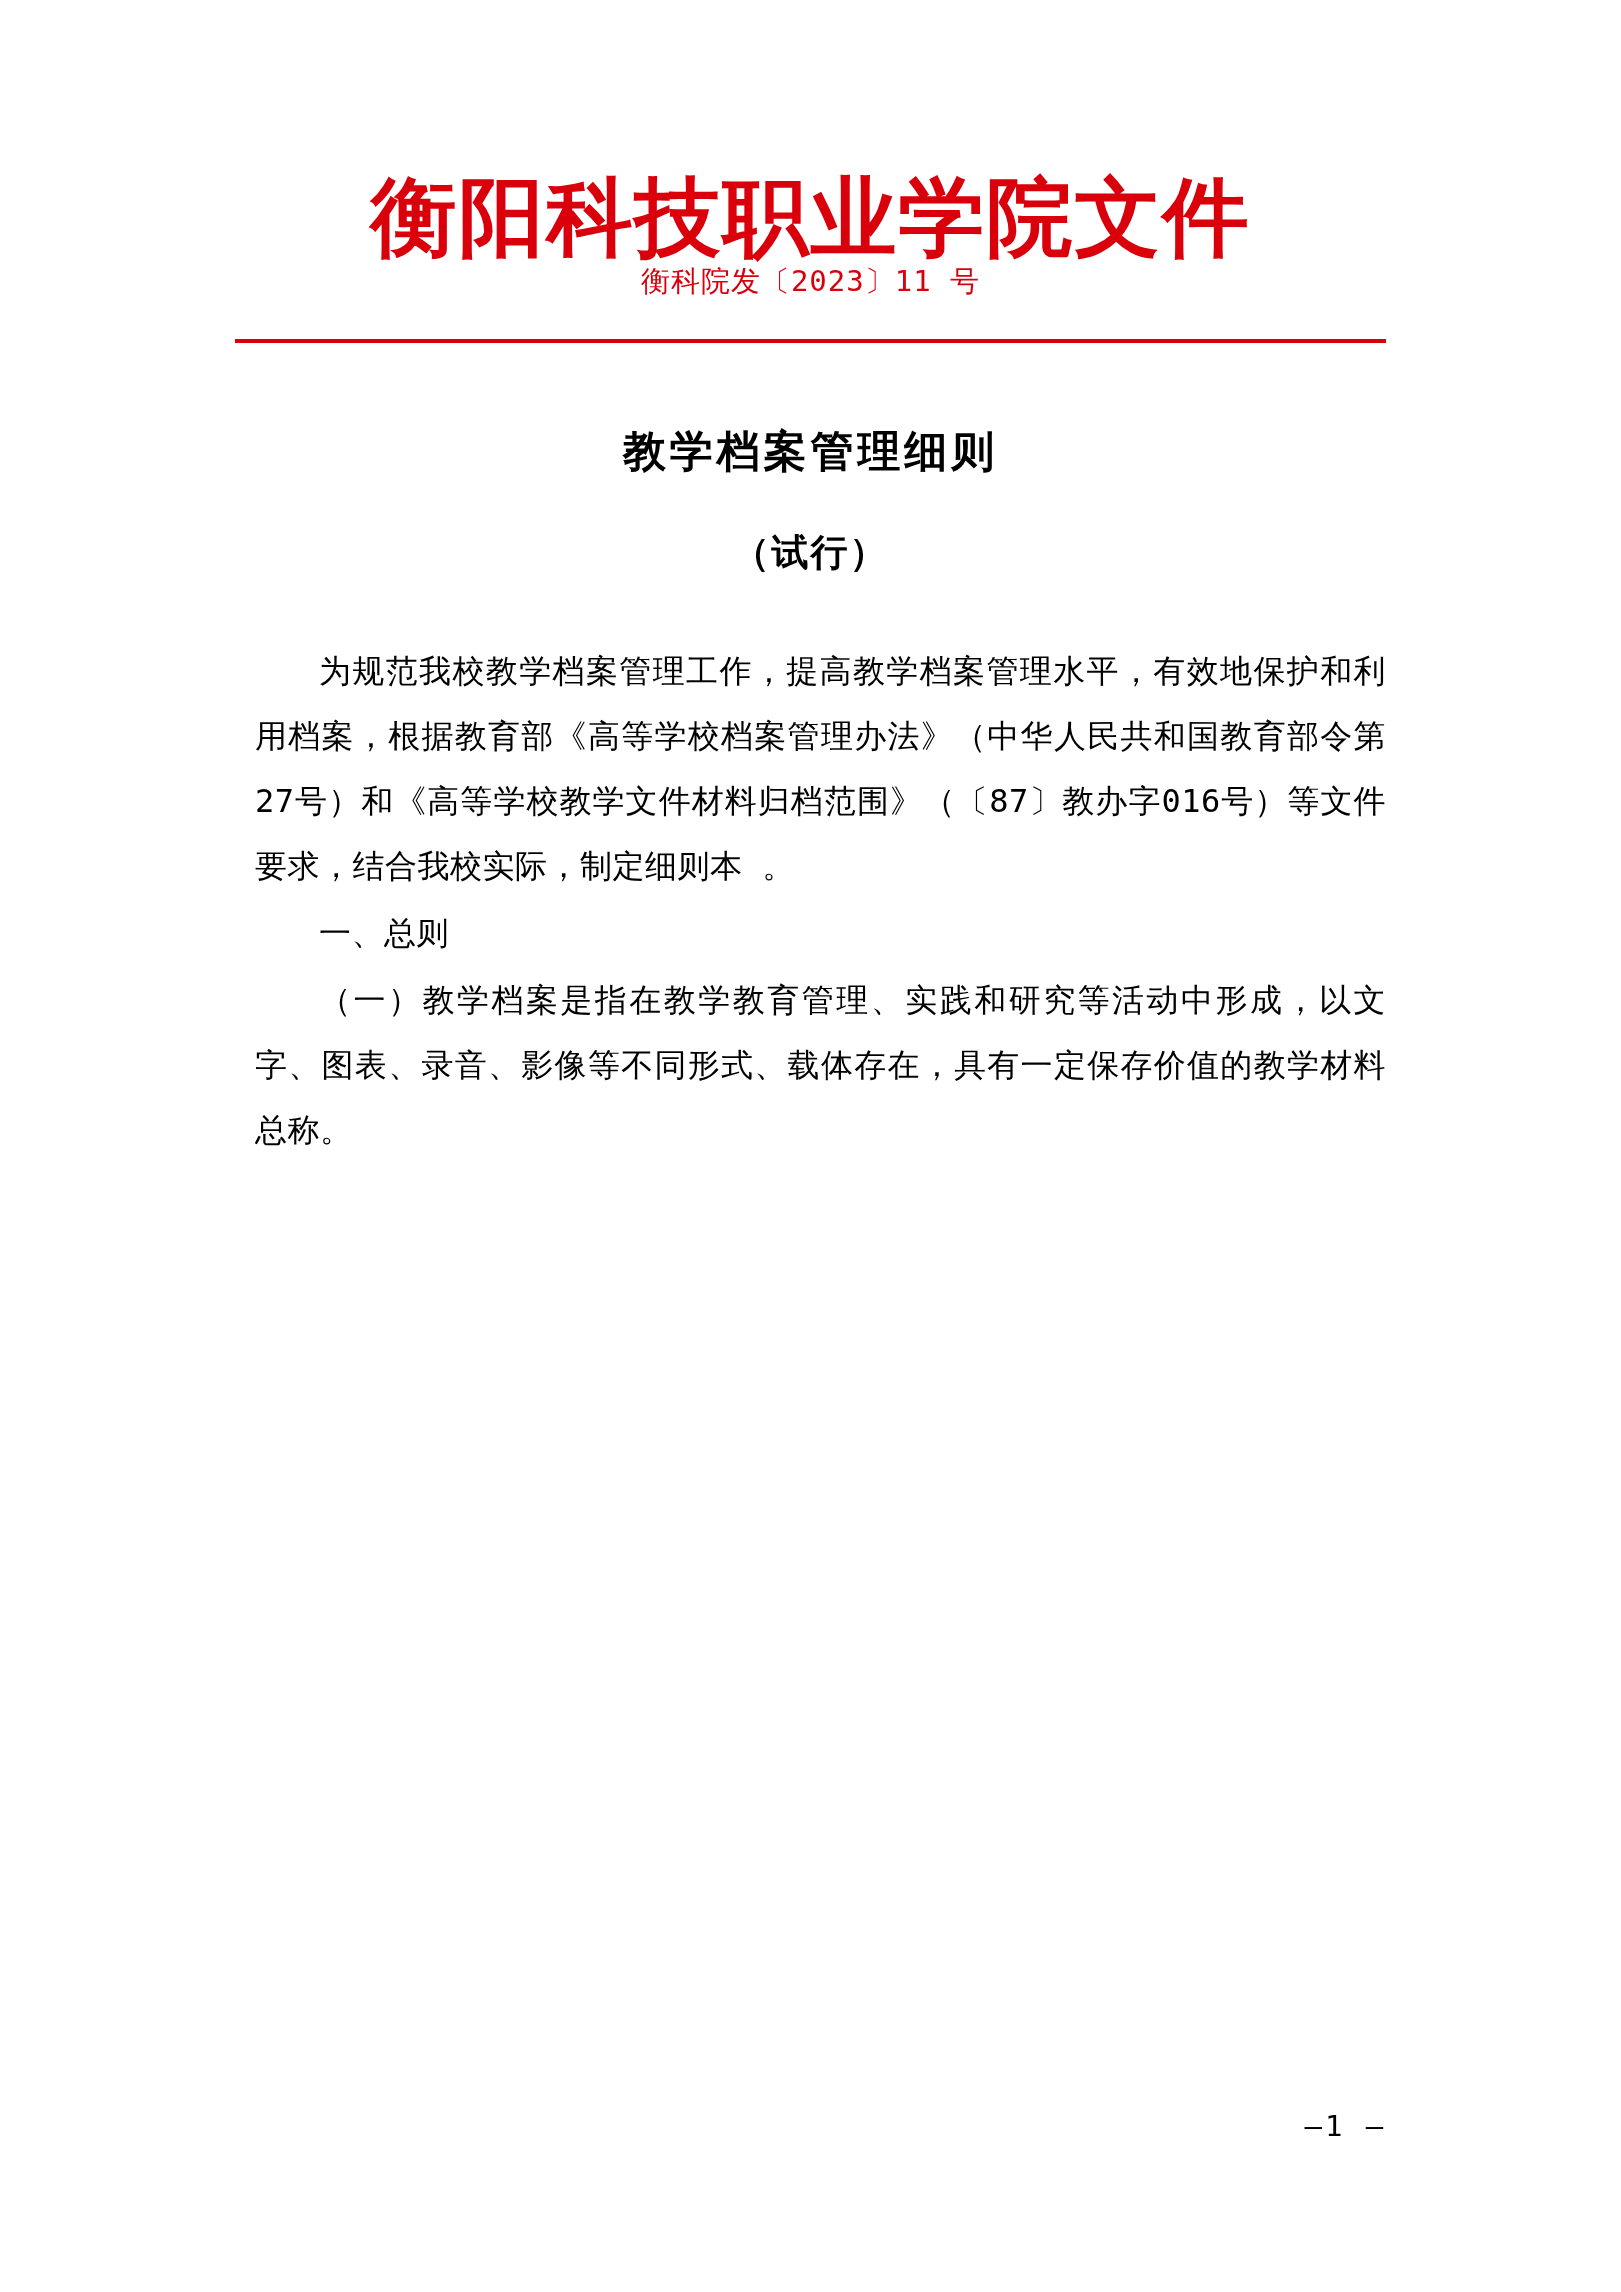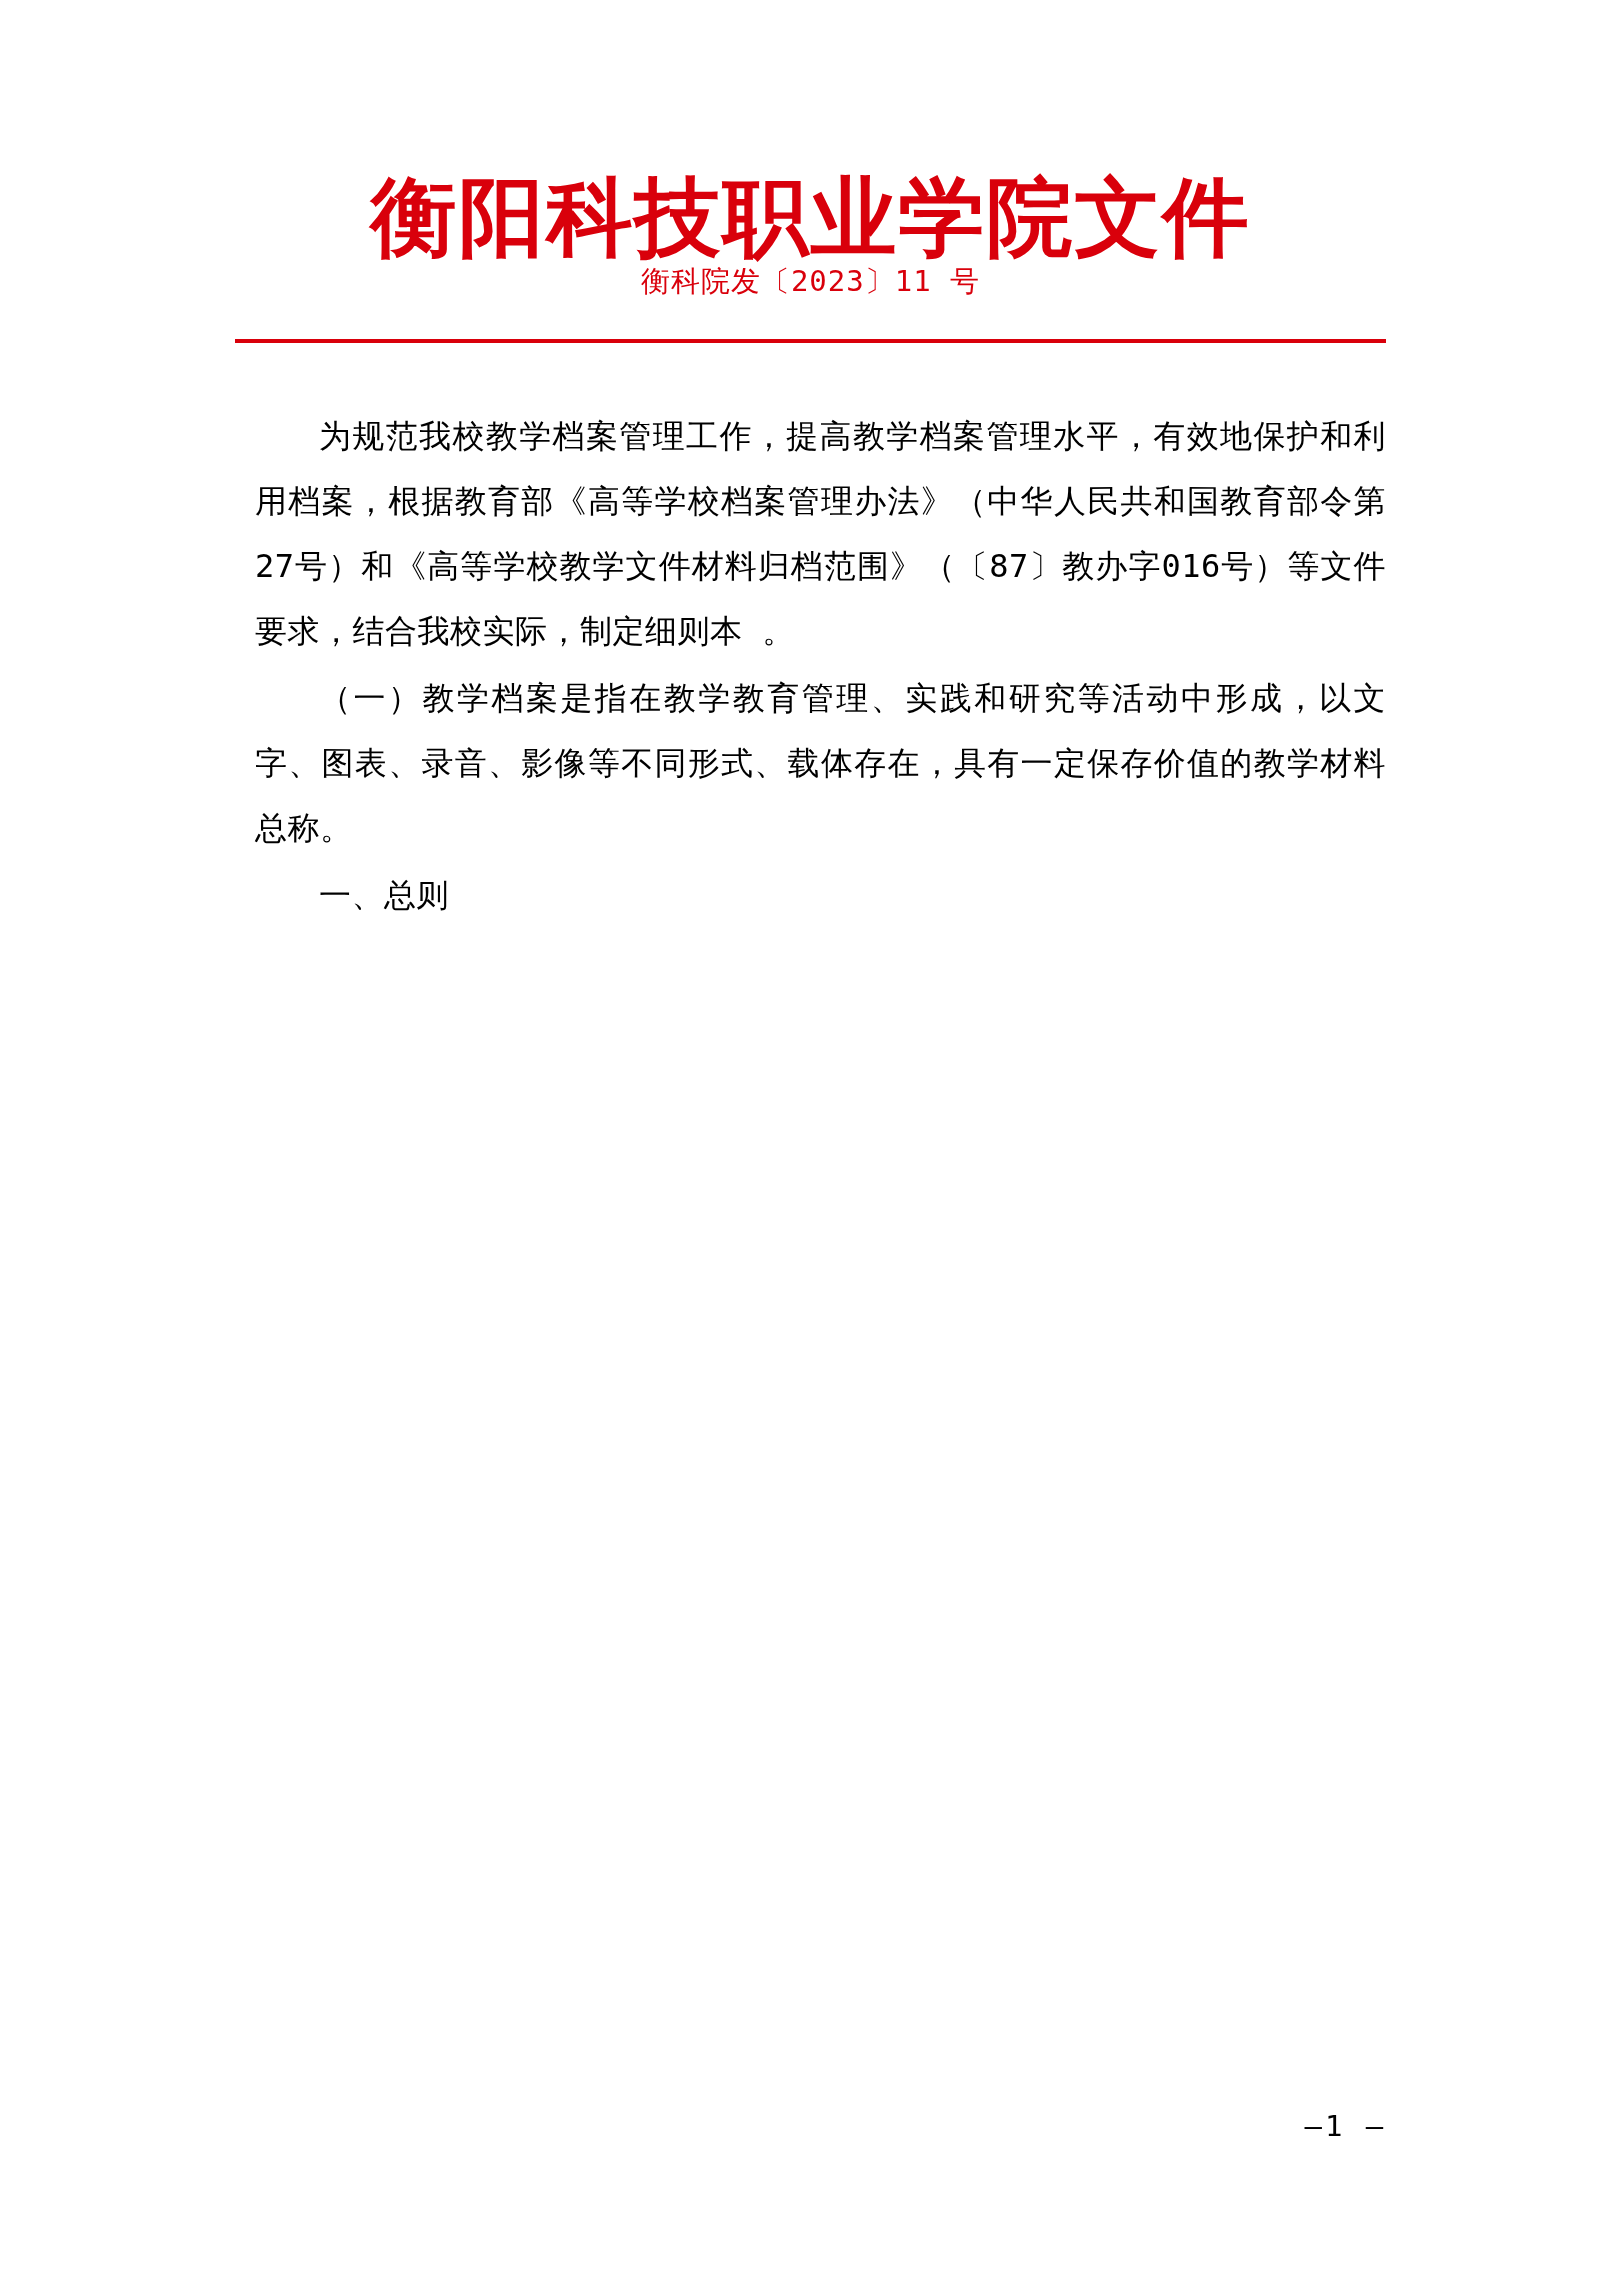--- a/index.html
+++ b/index.html
@@ -103,23 +103,27 @@
 <body>
 
 <div class="page">
 
   <div class="masthead">
     <div class="doc-org-title">衡阳科技职业学院文件</div>
     <div class="doc-number">衡科院发〔2023〕11 号</div>
     <div class="red-rule"></div>
   </div>
 
+  <div class="title-block">
+    <div class="doc-title">教学档案管理细则</div>
+    <div class="doc-subtitle">（试行）</div>
+  </div>
 
   <div class="body-text">
     <p class="para">为规范我校教学档案管理工作，提高教学档案管理水平，有效地保护和利用档案，根据教育部《高等学校档案管理办法》（中华人民共和国教育部令第27号）和《高等学校教学文件材料归档范围》（〔87〕教办字016号）等文件要求，结合我校实际，制定细则本 。</p>
+    <p class="para">一、总则</p>
     <p class="para">（一）教学档案是指在教学教育管理、实践和研究等活动中形成，以文字、图表、录音、影像等不同形式、载体存在，具有一定保存价值的教学材料总称。</p>
-    <p class="para">一、总则</p>
   </div>
 
   <div class="page-footer">—1 —</div>
 
 </div>
 
 
 </body></html>

